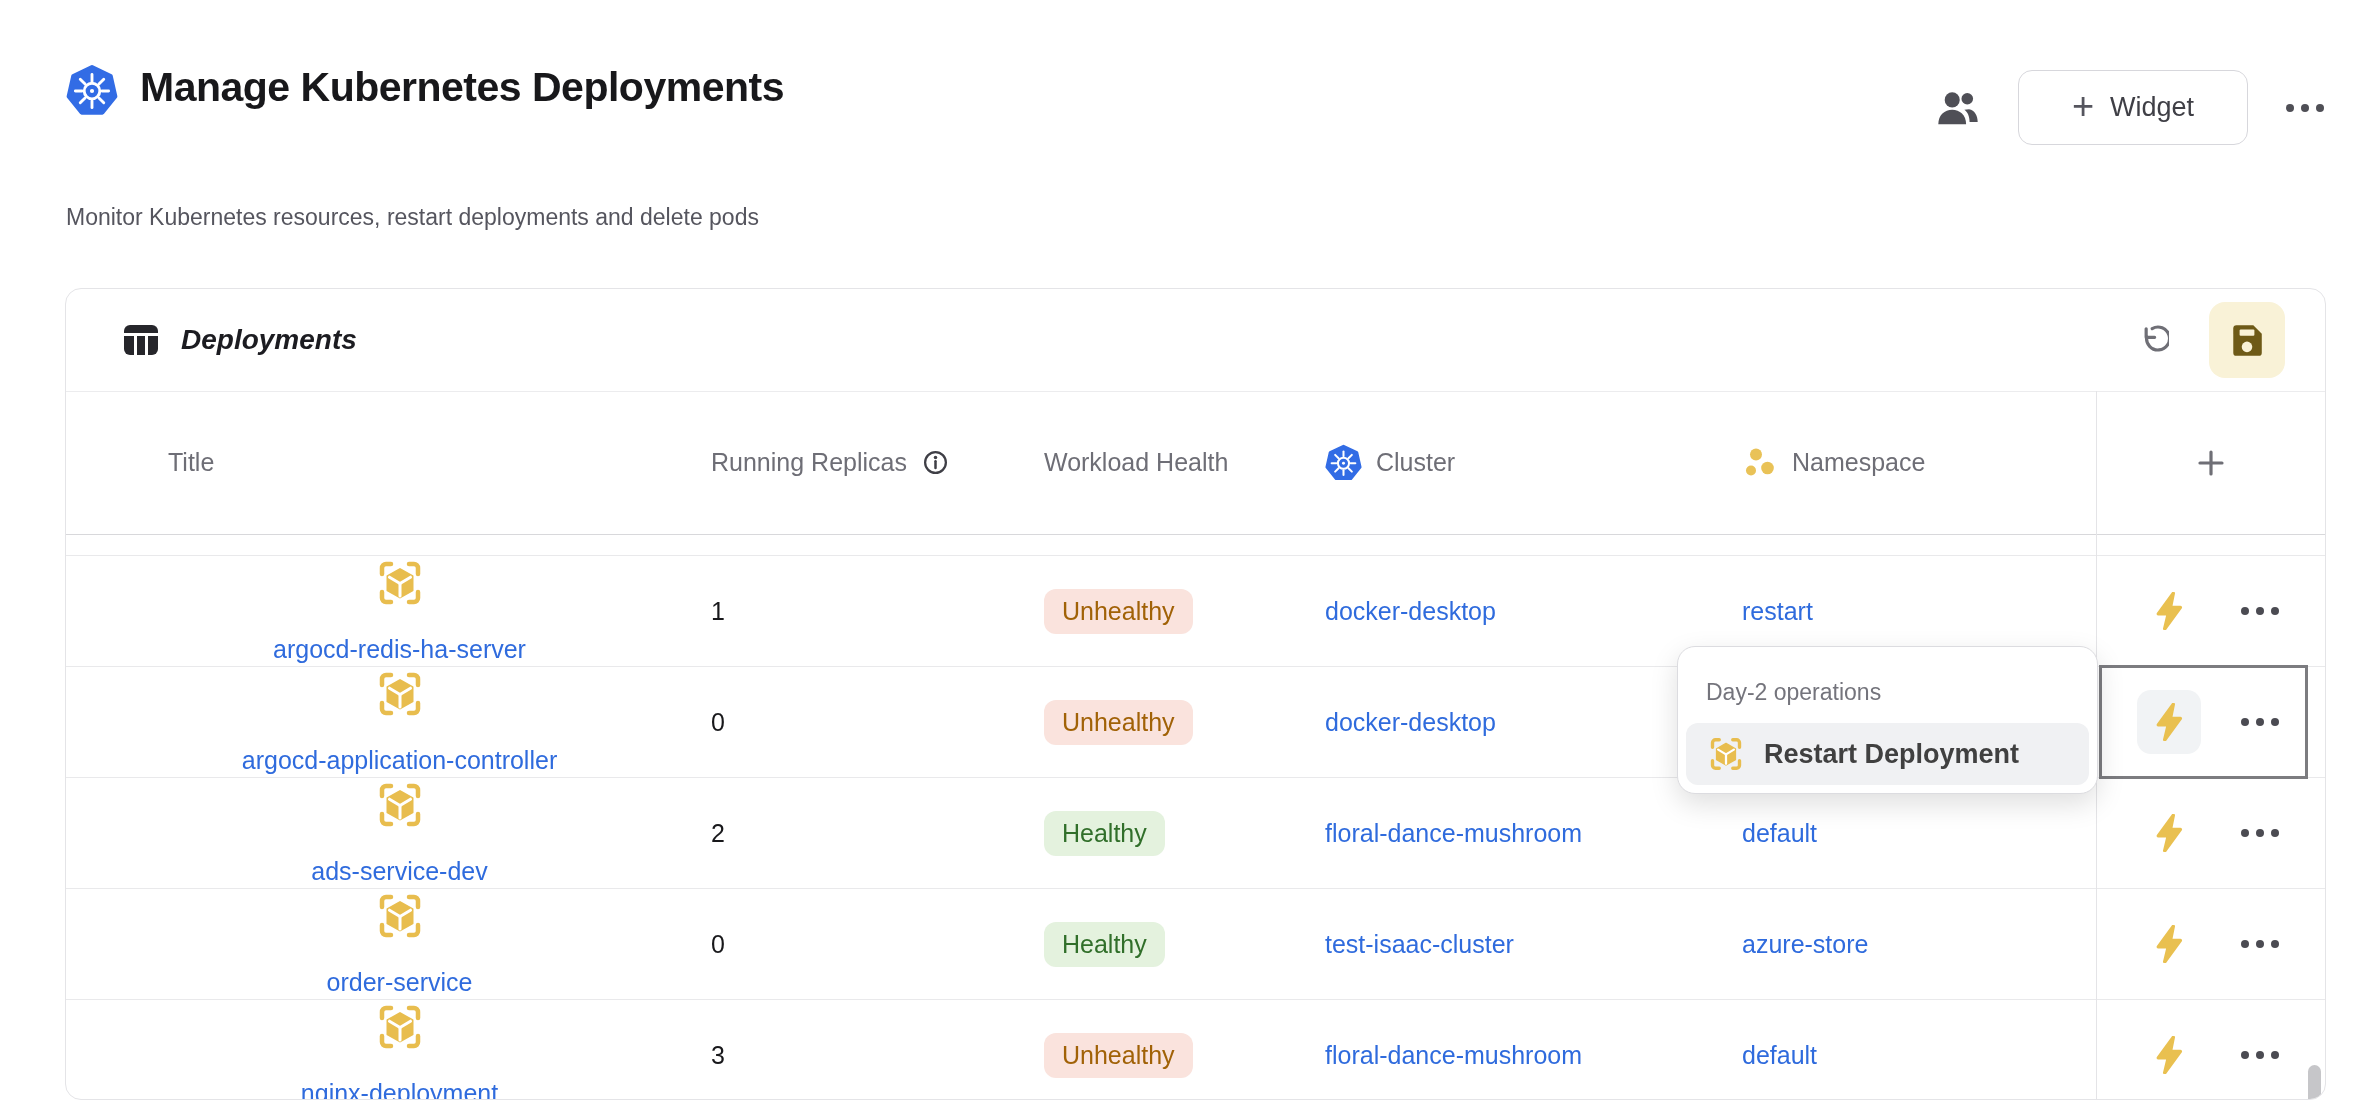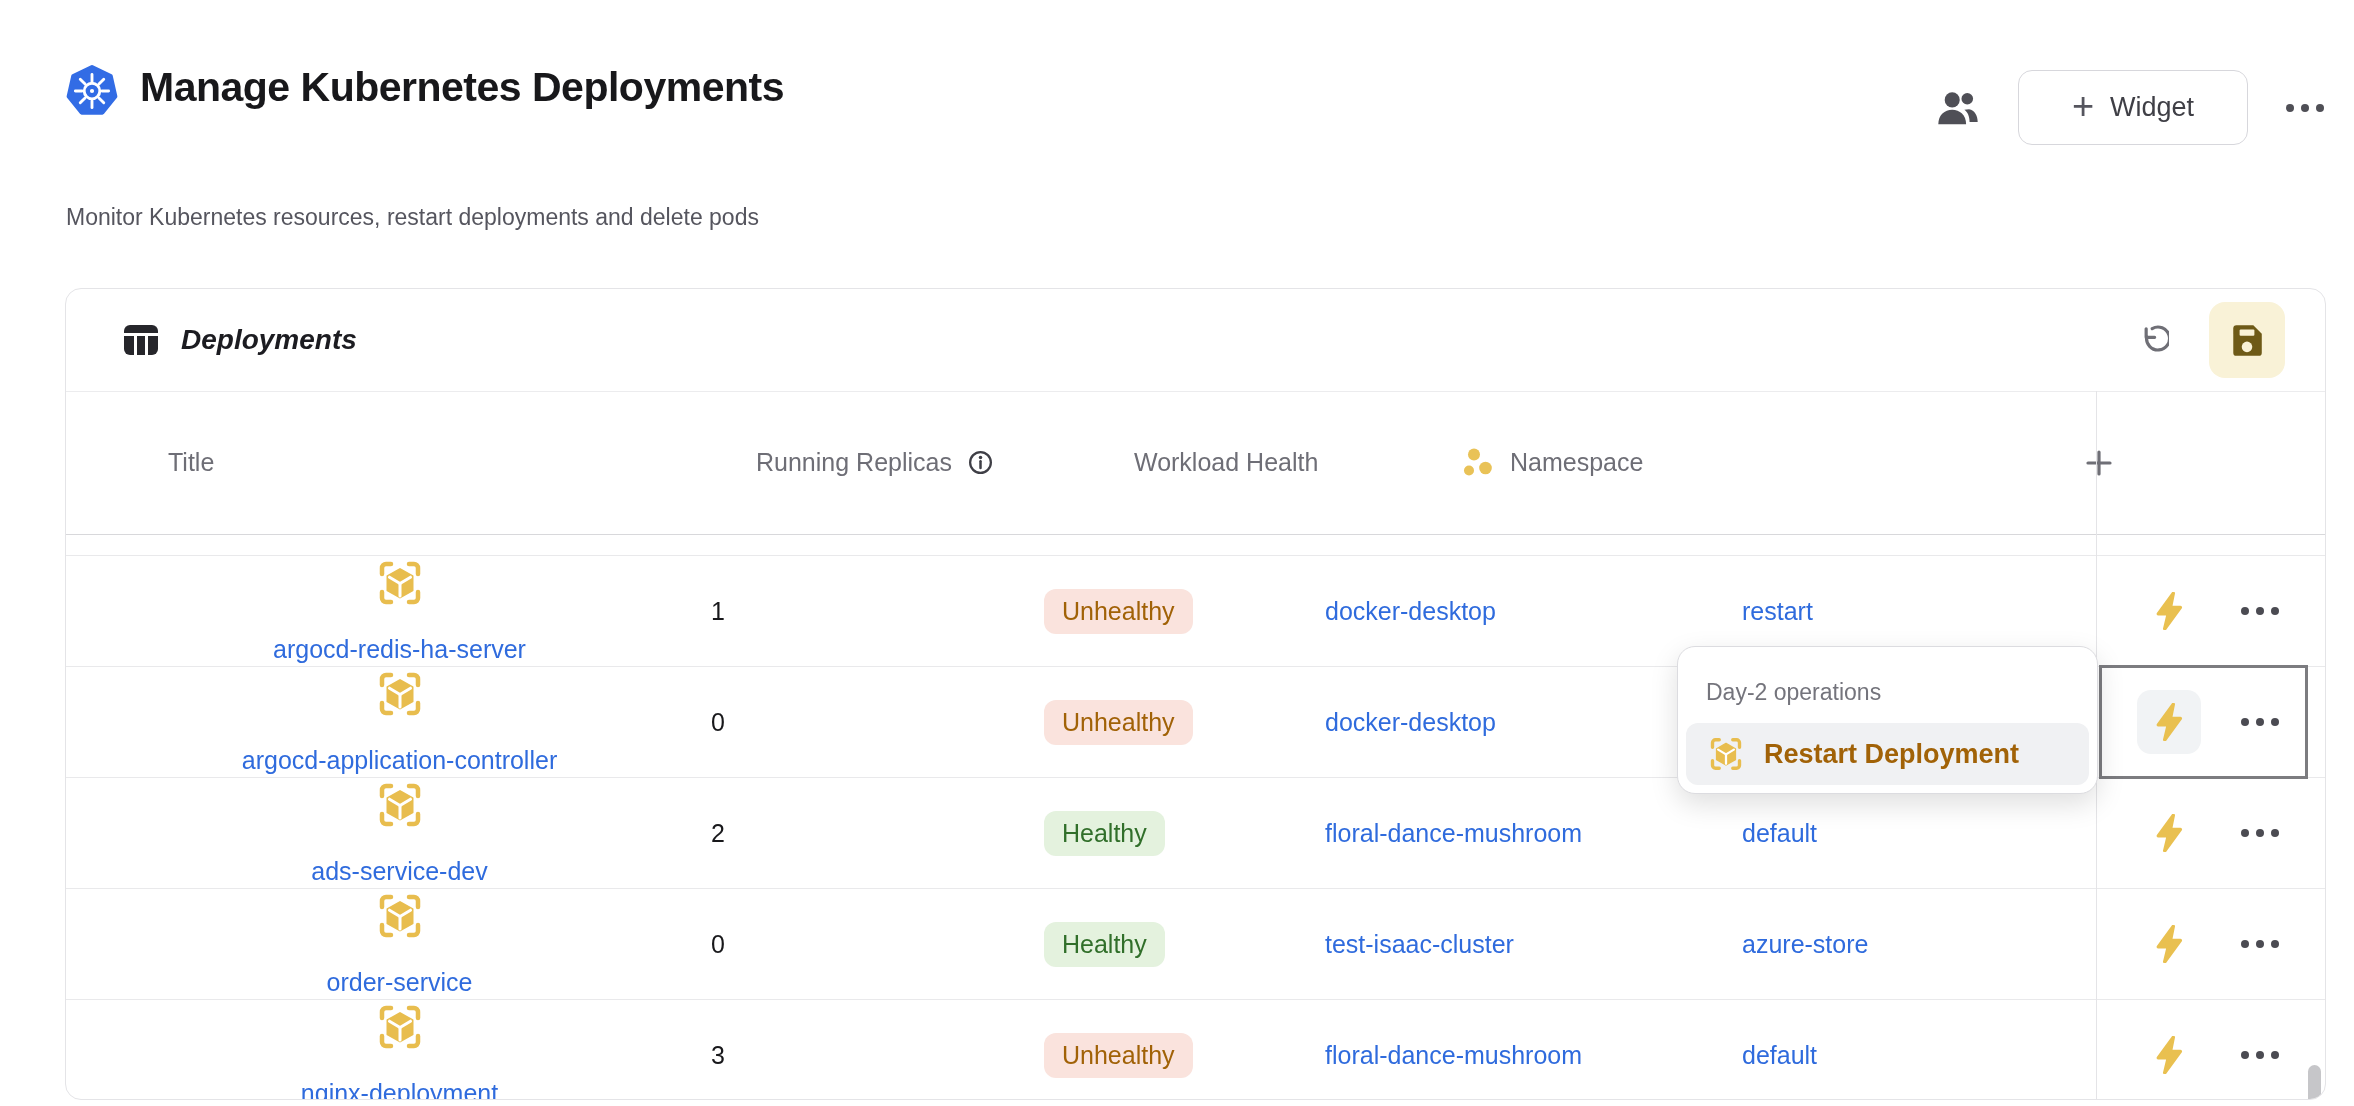--- a/index.html
+++ b/index.html
@@ -26,21 +26,21 @@
         padding:0 40px 0 55px;border-bottom:1px solid #ececee;font-style:italic;}
   .card-title{display:flex;align-items:center;gap:20px;font-size:28px;font-weight:700;color:#1c1c21;}
   .card-header-actions{margin-left:auto;display:flex;align-items:center;gap:40px;}
   .save-btn{width:76px;height:76px;border-radius:16px;background:#f9f2d7;border:none;cursor:pointer;
         display:flex;align-items:center;justify-content:center;}
 
   
   .tbl{position:absolute;left:0;top:102px;right:0;bottom:0;}
   .col-divider{position:absolute;left:2030px;top:0;bottom:0;width:1px;background:#e4e4e7;}
   .grid-row{display:grid;grid-template-columns:645px 333px 281px 417px 354px 229px;align-items:center;}
-  .thead{height:143px;border-bottom:1px solid #d8d8db;font-size:25px;color:#6e6e76;gap:45px;}
+  .thead{height:143px;border-bottom:1px solid #d8d8db;font-size:25px;color:#6e6e76;}
   .thead .hcell{display:flex;align-items:center;gap:14px;}
   .h-title{padding-left:102px;}
   .sliver-row{height:20px;border-bottom:1px solid #e9e9eb;}
   .trow{height:110px;border-bottom:1px solid #e9e9eb;font-size:25px;}
   .c-title{display:flex;align-items:center;gap:28px;padding-left:22px;flex-direction:column;}
   .link{color:#2f6bdd;text-decoration:none;font-weight:500;cursor:pointer;}
   .c-replicas{color:#18181b;}
   .badge{display:inline-block;padding:8px 18px;border-radius:12px;font-size:25px;}
   .badge[data-variant="error"]{background:#fae3dd;color:#a16207;}
   .badge[data-variant="success"]{background:#e4f2de;color:#316f2a;}
@@ -53,21 +53,21 @@
   .focus-ring{position:absolute;left:3px;right:17px;top:-2px;bottom:-2px;border:3.5px solid #7c7c80;pointer-events:none;}
   .plus-cell{display:flex;justify-content:center;}
   .scroll-thumb{position:absolute;right:4px;bottom:0;width:13px;height:34px;border-radius:7px 7px 0 0;background:#c6c6c9;}
 
   
   .popup{position:absolute;left:1677px;top:646px;width:419px;height:146px;background:#fff;
         border:1px solid #dcdce0;border-radius:18px;box-shadow:0 10px 28px rgba(0,0,0,.13);z-index:5;}
   .popup-title{position:absolute;left:28px;top:32px;font-size:23px;color:#74747c;}
   .popup-item{position:absolute;left:8px;right:8px;bottom:8px;height:62px;background:#f0f1f3;border-radius:12px;
         display:flex;align-items:center;gap:20px;padding-left:22px;cursor:pointer;}
-  .popup-item-label{font-size:27px;font-weight:700;color:#a16207;}
+  .popup-item-label{font-size:27px;font-weight:700;color:#404040;}
 </style>
 </head>
 <body>
 
 <svg width="0" height="0" style="position:absolute">
   <defs>
     <g id="k8s-logo">
       <polygon points="50,6 86,23.3 94.8,62.2 70,93.4 30,93.4 5.2,62.2 14,23.3" fill="#326ce5" stroke="#326ce5" stroke-width="8" stroke-linejoin="round"></polygon>
       <circle cx="50" cy="52" r="15" fill="none" stroke="#fff" stroke-width="5.5"></circle>
       <circle cx="50" cy="52" r="4" fill="#fff"></circle>
@@ -173,20 +173,26 @@
         <svg width="25" height="25" viewBox="0 0 20 20" style="margin-left:2px">
           <circle cx="10" cy="10" r="8.3" fill="none" stroke="#3f3f46" stroke-width="1.8"></circle>
           <line x1="10" y1="9" x2="10" y2="14.3" stroke="#3f3f46" stroke-width="2" stroke-linecap="round"></line>
           <circle cx="10" cy="5.9" r="1.4" fill="#3f3f46"></circle>
         </svg>
       </div>
       <div class="hcell">
         <span>Workload Health</span>
       </div>
       <div class="hcell">
+        <svg width="37" height="37" viewBox="0 0 100 100">
+            <use href="#k8s-logo"></use>
+          </svg>
+        <span>Cluster</span>
+      </div>
+      <div class="hcell">
         <svg width="36" height="36" viewBox="0 0 36 36" fill="#e9c257">
           <circle cx="14" cy="9.5" r="6"></circle>
             <circle cx="9" cy="25.5" r="5"></circle>
             <circle cx="25.5" cy="23" r="6.3"></circle>
         </svg>
         <span>Namespace</span>
       </div>
       <div class="hcell plus-cell">
         <svg width="30" height="30" viewBox="0 0 30 30" stroke="#6f6f76" stroke-width="3.2" stroke-linecap="round">
           <line x1="15" y1="4" x2="15" y2="26"></line>

